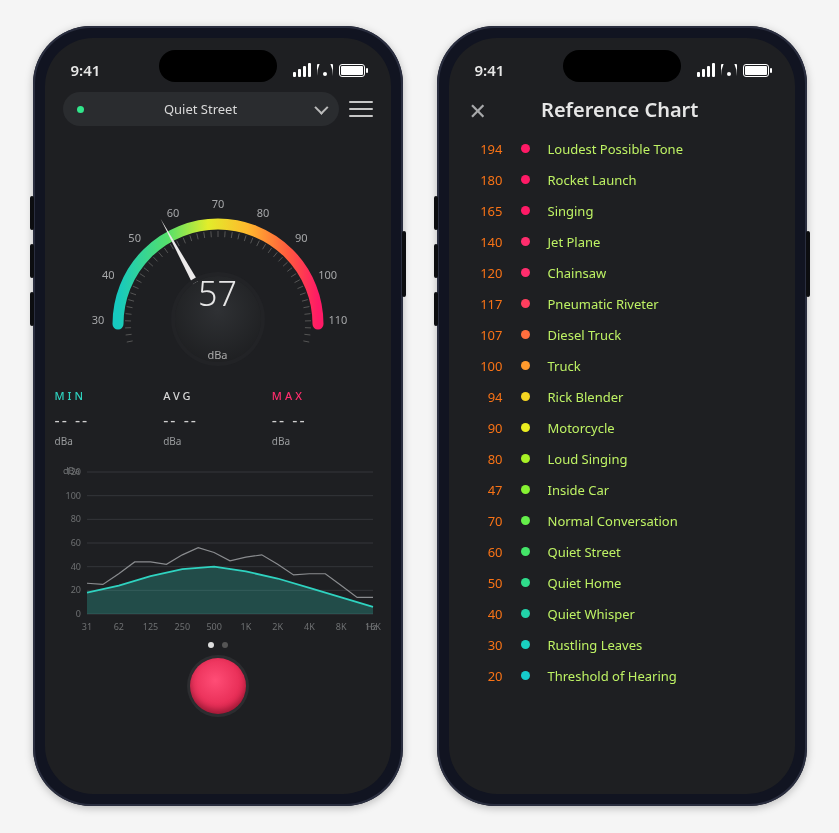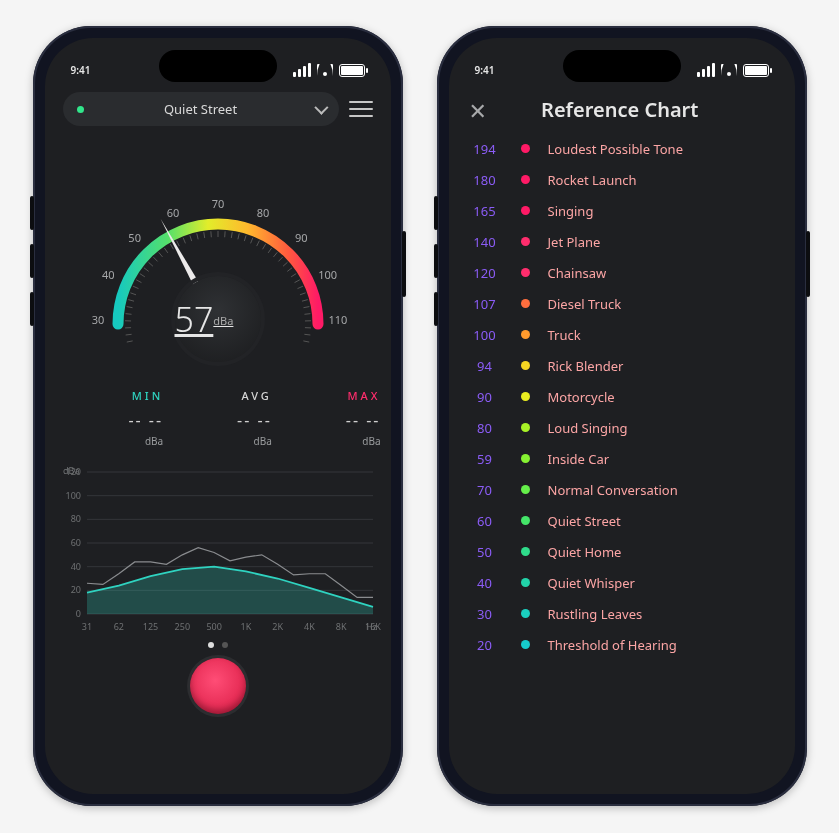--- a/index.html
+++ b/index.html
@@ -18,21 +18,21 @@
   body{margin:0;background:var(--bg);width:839px;height:833px;overflow:hidden;position:relative;}
   .stage{display:flex;gap:34px;padding:26px 30px;justify-content:center;}
 
   .phone{width:370px;height:780px;background:var(--phone-frame);border-radius:58px;padding:12px;position:relative;box-shadow:0 2px 8px rgba(0,0,0,.25),inset 0 0 0 2px #2a2e3f;}
   .phone::before,.phone::after{content:"";position:absolute;background:#0c0d10;border-radius:3px;}
   .phone::before{left:-3px;top:170px;width:4px;height:34px;box-shadow:0 48px 0 #0c0d10,0 96px 0 #0c0d10;}
   .phone::after{right:-3px;top:205px;width:4px;height:66px;}
   .screen{width:100%;height:100%;background:var(--screen-bg);border-radius:48px;overflow:hidden;position:relative;color:var(--text);}
   .notch{position:absolute;top:12px;left:50%;transform:translateX(-50%);width:118px;height:32px;background:#000;border-radius:18px;z-index:5;}
 
-  .status-bar{display:flex;justify-content:space-between;align-items:center;padding:16px 26px 0;font-size:10px;font-weight:600;height:48px;}
+  .status-bar{display:flex;justify-content:space-between;align-items:center;padding:16px 26px 0;font-size:15px;font-weight:600;height:48px;}
   .status-right{display:flex;gap:6px;align-items:center;}
   .sig{display:flex;gap:2px;align-items:flex-end;}
   .sig i{width:3px;background:#fff;border-radius:1px;}
   .sig i:nth-child(1){height:5px}.sig i:nth-child(2){height:8px}.sig i:nth-child(3){height:11px}.sig i:nth-child(4){height:14px}
   .wifi{width:16px;height:12px;position:relative;overflow:hidden;}
   .wifi::before{content:"";position:absolute;inset:-6px -2px 0 -2px;border:2px solid #fff;border-radius:50% 50% 0 0/100% 100% 0 0;border-bottom:none;}
   .wifi::after{content:"";position:absolute;left:50%;bottom:0;width:4px;height:4px;background:#fff;border-radius:50%;transform:translateX(-50%);}
   .batt{width:26px;height:13px;border:1px solid #fff;border-radius:3px;position:relative;padding:1px;}
   .batt::after{content:"";position:absolute;right:-4px;top:3px;width:2px;height:5px;background:#fff;border-radius:1px;}
   .batt i{display:block;width:100%;height:100%;background:#fff;border-radius:1px;}
@@ -42,27 +42,27 @@
   .pill{flex:1;display:flex;align-items:center;justify-content:center;gap:10px;background:var(--panel);border-radius:20px;height:34px;position:relative;font-size:13px;color:#d8d8d8;}
   .dot-green{width:7px;height:7px;border-radius:50%;background:#31e68b;position:absolute;left:14px;}
   .chev{position:absolute;right:14px;width:10px;height:10px;border-right:2px solid #bbb;border-bottom:2px solid #bbb;transform:rotate(45deg) translateY(-2px);}
   .ham{width:24px;display:flex;flex-direction:column;gap:5px;}
   .ham i{display:block;height:2px;background:#c7c7c7;border-radius:1px;}
 
   
   .gauge-wrap{position:relative;height:210px;margin-top:6px;}
   .gauge-svg{display:block;margin:0 auto;}
   .tick-label{font-size:11px;fill:#a6a7a9;}
-  .gauge-center{position:absolute;bottom:-8px;left:50%;transform:translateX(-50%);width:86px;height:86px;border-radius:50%;background:radial-gradient(circle at 50% 40%,#2f3134,#1a1b1d);display:flex;flex-direction:row;align-items:center;justify-content:flex-start;box-shadow:0 0 0 4px #222326;text-decoration:underline;}
+  .gauge-center{position:absolute;bottom:-8px;left:50%;transform:translateX(-50%);width:86px;height:86px;border-radius:50%;background:radial-gradient(circle at 50% 40%,#2f3134,#1a1b1d);display:flex;flex-direction:column;align-items:center;justify-content:space-between;box-shadow:0 0 0 4px #222326;}
   .gauge-val{font-size:34px;font-weight:300;line-height:1;}
   .gauge-unit{font-size:11px;color:#aaa;margin-top:2px;}
 
   
   .stats{display:flex;justify-content:space-around;margin-top:34px;padding:0 10px;}
-  .stat{text-align:right;flex:1;}
+  .stat{text-align:left;flex:1;}
   .stat .sl{font-size:11px;letter-spacing:3px;font-weight:500;}
   .stat.min .sl{color:var(--teal);}
   .stat.avg .sl{color:#d6d6d6;}
   .stat.max .sl{color:var(--pink);}
   .stat .sv{font-size:16px;margin-top:6px;color:#d0d0d0;letter-spacing:2px;}
   .stat .su{font-size:10px;color:var(--muted);margin-top:3px;}
 
   
   .chart{margin:18px 16px 0;position:relative;}
   .chart .yl{font-size:9px;fill:#6e7072;}
@@ -73,23 +73,23 @@
   .pager i.on{background:#ddd;}
 
   .rec{margin:10px auto 0;width:56px;height:56px;border-radius:50%;background:radial-gradient(circle at 45% 40%,#ff4d76,#d6163f);box-shadow:0 0 0 3px #2c2d30, inset 0 -4px 6px rgba(0,0,0,.3);}
 
   
   .hdr2{display:flex;align-items:center;padding:10px 20px 8px;}
   .close{font-size:22px;color:#a8a9ab;line-height:1;}
   .title{flex:1;text-align:center;font-size:20px;font-weight:600;margin-left:-22px;}
   .ref-list{padding:2px 18px 0;overflow:hidden;}
   .ref-row{display:flex;align-items:center;gap:18px;height:31px;font-size:13px;}
-  .ref-db{width:36px;text-align:center;color:#8b5cf6;}
+  .ref-db{width:36px;text-align:right;color:#f97316;}
   .ref-dot{width:9px;height:9px;border-radius:50%;}
-  .ref-label{color:#fca5a5;}
+  .ref-label{color:#bef264;}
 </style>
 </head>
 <body>
 
 <div class="stage">
 
   <div class="phone">
     <div class="screen">
       <div class="notch"></div>
 
@@ -317,20 +317,25 @@
             <div class="ref-db">140</div>
             <div class="ref-dot" style="background: rgb(255, 45, 109);"></div>
             <div class="ref-label">Jet Plane</div>
           </div>
           <div class="ref-row">
             <div class="ref-db">120</div>
             <div class="ref-dot" style="background: rgb(255, 45, 109);"></div>
             <div class="ref-label">Chainsaw</div>
           </div>
           <div class="ref-row">
+            <div class="ref-db">117</div>
+            <div class="ref-dot" style="background: rgb(255, 62, 94);"></div>
+            <div class="ref-label">Pneumatic Riveter</div>
+          </div>
+          <div class="ref-row">
             <div class="ref-db">107</div>
             <div class="ref-dot" style="background: rgb(255, 110, 62);"></div>
             <div class="ref-label">Diesel Truck</div>
           </div>
           <div class="ref-row">
             <div class="ref-db">100</div>
             <div class="ref-dot" style="background: rgb(255, 154, 45);"></div>
             <div class="ref-label">Truck</div>
           </div>
           <div class="ref-row">
@@ -342,21 +347,21 @@
             <div class="ref-db">90</div>
             <div class="ref-dot" style="background: rgb(234, 237, 32);"></div>
             <div class="ref-label">Motorcycle</div>
           </div>
           <div class="ref-row">
             <div class="ref-db">80</div>
             <div class="ref-dot" style="background: rgb(168, 242, 38);"></div>
             <div class="ref-label">Loud Singing</div>
           </div>
           <div class="ref-row">
-            <div class="ref-db">59</div>
+            <div class="ref-db">47</div>
             <div class="ref-dot" style="background: rgb(134, 242, 50);"></div>
             <div class="ref-label">Inside Car</div>
           </div>
           <div class="ref-row">
             <div class="ref-db">70</div>
             <div class="ref-dot" style="background: rgb(101, 239, 74);"></div>
             <div class="ref-label">Normal Conversation</div>
           </div>
           <div class="ref-row">
             <div class="ref-db">60</div>

